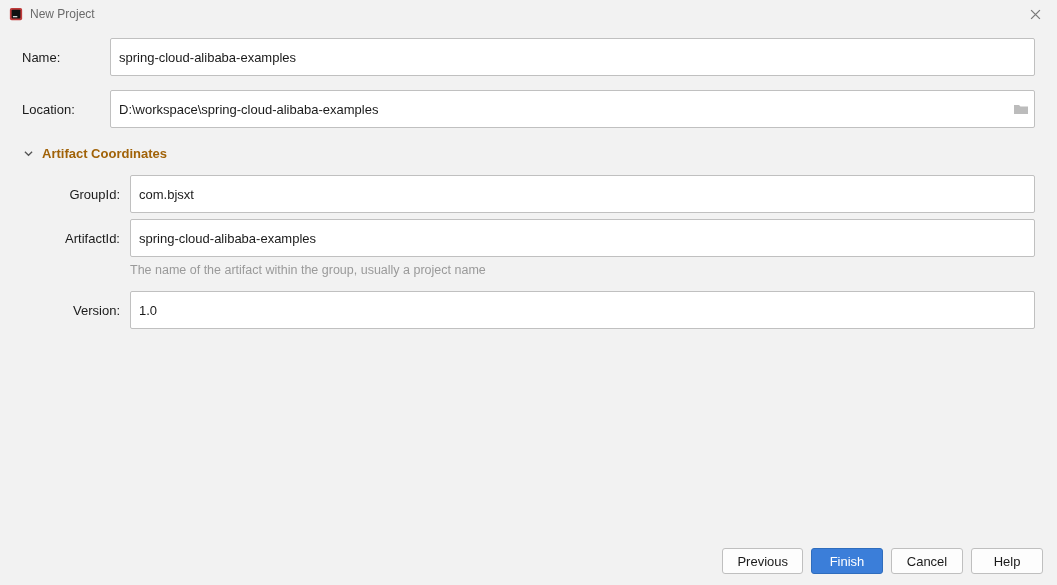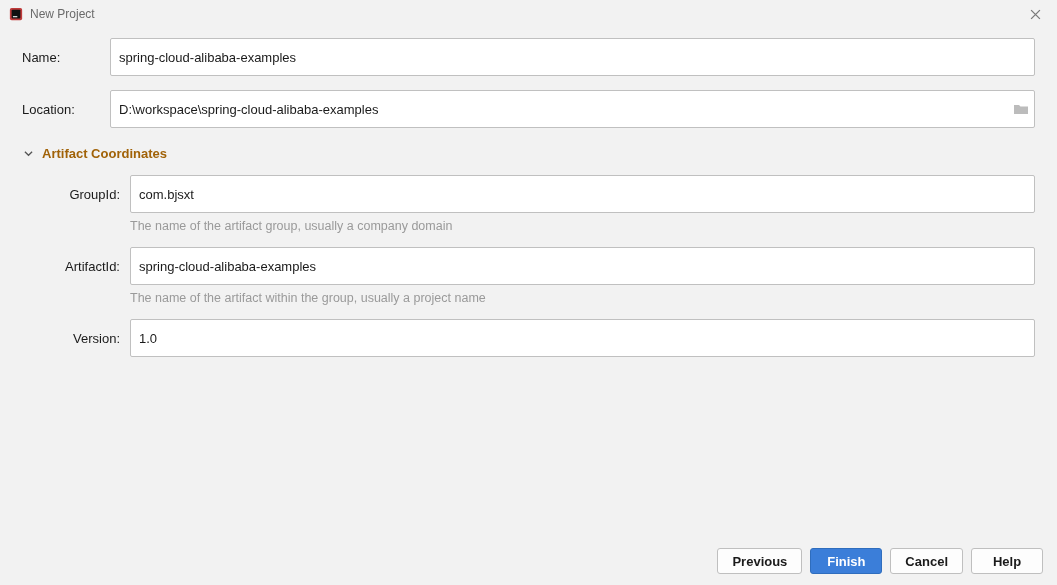--- a/index.html
+++ b/index.html
@@ -125,21 +125,20 @@
       height: 26px;
       min-width: 72px;
       padding: 0 14px;
       border: 1px solid #bfbfbf;
       background: #fdfdfd;
       border-radius: 3px;
       font-family: inherit;
       font-size: 13px;
       color: #1a1a1a;
       cursor: pointer;
-      font-weight: bold;
     }
     .btn.primary {
       background: #3b7ed9;
       border-color: #2f6dbd;
       color: #fff;
     }
   </style>
 </head>
 <body>
 
@@ -191,24 +190,20 @@
   </div>
 
   <div class="sub-rows">
 
     <div class="form-row">
       <div class="label">GroupId:</div>
       <div class="input-wrap">
         <input class="text-input" type="text" value="com.bjsxt" style="">
       </div>
     </div>
-    <div class="hint-row">
-      <div class="label"></div>
-      <div class="hint">The name of the artifact group, usually a company domain</div>
-    </div>
 
     <div class="form-row">
       <div class="label">ArtifactId:</div>
       <div class="input-wrap">
         <input class="text-input" type="text" value="spring-cloud-alibaba-examples" style="">
       </div>
     </div>
     <div class="hint-row">
       <div class="label"></div>
       <div class="hint">The name of the artifact within the group, usually a project name</div>

